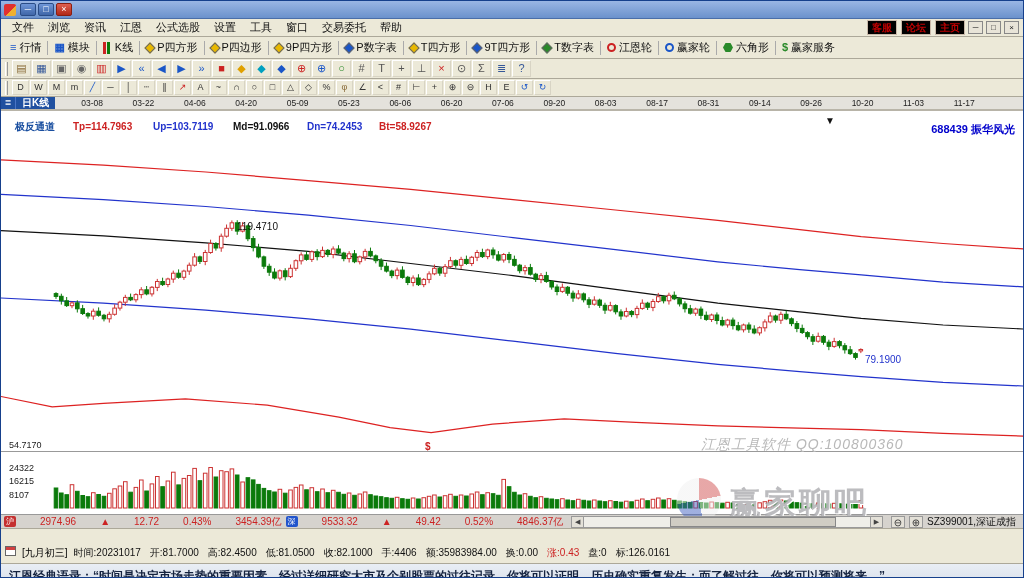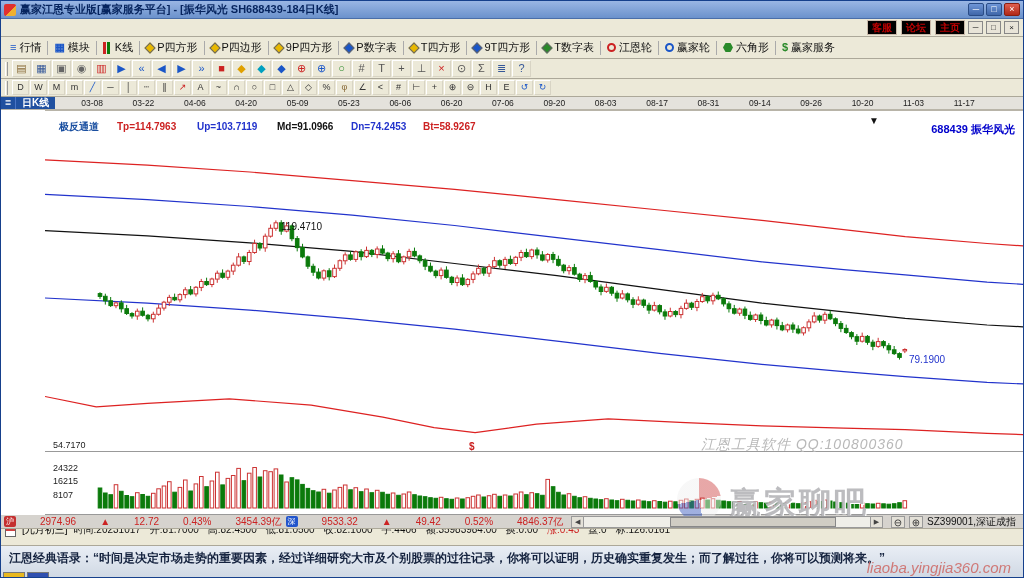--- a/index.html
+++ b/index.html
@@ -55,21 +55,21 @@
   
   .chart-header { height:13px; display:flex; align-items:stretch; background:#e4e2dc;
     border-bottom:1px solid #b8b4a8; font-size:9px; }
   .ch-icon { width:14px; background:#2050a0; color:#fff; font-size:8px; line-height:12px; text-align:center; }
   .period-tab { background:#2050a0; color:#fff; font-size:10px; font-weight:bold;
     line-height:12px; padding:0 6px; border-left:1px solid #4a74c4; }
   .date-axis { flex:1; display:flex; justify-content:space-between; align-items:center;
     padding-left:26px; padding-right:48px; color:#222; }
   .date-label { font-size:8.5px; }
   
-  .chart-wrap { height:405px; background:#fff; position:relative;padding-left:44px; }
+  .chart-wrap { height:405px; background:#fff; position:relative; }
   .chart-wrap svg { display:block; }
   .stock-label { position:absolute; top:12px; right:8px; font-size:11px; font-weight:bold; color:#0000cc; }
   .wm-tool { position:absolute; left:700px; top:326px; font-size:14px; color:#b8b8b8; letter-spacing:1px;font-style:italic; }
   .wm-logo { position:absolute; left:676px; top:368px; width:44px; height:44px; border-radius:50%;
     background:conic-gradient(#d05050 0 22%,#f0f0f0 22% 47%,#4060c0 47% 72%,#f0f0f0 72%); opacity:.5; }
   .wm-brand { position:absolute; left:728px; top:372px; font-size:32px; font-weight:bold;
     color:rgba(165,165,170,.75); letter-spacing:3px; text-shadow:1px 1px 0 #fff; }
   
   .statusbar { height:14px; display:flex; align-items:center; background:#d6d3ce;
     border-bottom:1px solid #aca899; font-size:10px; padding:0 3px; gap:4px; white-space:nowrap; }
@@ -79,49 +79,60 @@
   .red { color:#cc2222;margin-left:20px; }
   .scrollbar { flex:1; display:flex; align-items:center; height:12px; margin:0 4px; }
   .sb-btn { width:13px; height:12px; background:#e4e1d8; border:1px solid #999; font-size:7px;
     line-height:10px; text-align:center; color:#444; }
   .sb-track { flex:1; height:12px; background:#efeee8; border-top:1px solid #999; border-bottom:1px solid #999; position:relative; }
   .sb-thumb { position:absolute; left:30%; width:58%; top:0; height:10px; background:#d0cdc4; border:1px solid #888; }
   .zoom-btn { width:14px; height:12px; font-size:10px; line-height:11px; text-align:center; color:#333;
     background:#e4e1d8; border:1px solid #999; }
   .index-name { color:#111; padding-right:4px; }
   
-  .infobar { height:15px; display:flex; align-items:flex-end; background:#ece9d8;
-    border-bottom:1px solid #aca899; font-size:10px; padding:8px 4px; gap:6px; white-space:nowrap; overflow:hidden; }
+  .infobar { height:15px; display:flex; align-items:flex-start; background:#ece9d8;
+    border-bottom:1px solid #aca899; font-size:10px; padding:17px 4px; gap:6px; white-space:nowrap; overflow:hidden; }
   .cal-icon { width:11px; height:10px; border:1px solid #666; background:linear-gradient(180deg,#d04040 3px,#fff 3px); flex:0 0 auto; }
   .info-fields { display:flex; gap:9px; }
   .info-field { color:#111; }
   
   .quotebar { height:35px; background:linear-gradient(180deg,#e9eef5,#cdd6e2); position:relative;
     padding:4px 8px; }
   .quote-text { font-size:12px; font-weight:bold; color:#15233f; white-space:nowrap; overflow:hidden; }
   .wm-url { position:absolute; right:12px; bottom:5px; font-size:15px; color:rgba(205,95,90,.8); font-style:italic; }
   .corner-tabs { position:absolute; left:2px; bottom:1px; display:flex; gap:2px; }
   .ctab { width:22px; height:8px; border:1px solid #777; }
   .ctab.yellow { background:#e8b820; }
   .ctab.blue { background:#3050b0; }
 </style>
 </head>
 <body>
 
 <div class="titlebar">
   <div class="title-icon"></div>
-  <div class="title-text">赢家江恩专业版[赢家服务平台] - [振华风光 SH688439-184日K线]</div>
   <div class="win-btns">
     <div class="win-btn">─</div>
     <div class="win-btn">□</div>
     <div class="win-btn close">×</div>
   </div>
 </div>
 
 <div class="menubar">
+  <div class="menu-items">
+      <div class="menu-item">文件</div>
+      <div class="menu-item">浏览</div>
+      <div class="menu-item">资讯</div>
+      <div class="menu-item">江恩</div>
+      <div class="menu-item">公式选股</div>
+      <div class="menu-item">设置</div>
+      <div class="menu-item">工具</div>
+      <div class="menu-item">窗口</div>
+      <div class="menu-item">交易委托</div>
+      <div class="menu-item">帮助</div>
+    </div>
   <div class="menu-right">
     <div class="menu-links">
         <div class="menu-link">客服</div>
         <div class="menu-link">论坛</div>
         <div class="menu-link">主页</div>
       </div>
     <div class="mini-btn">─</div>
     <div class="mini-btn">□</div>
     <div class="mini-btn">×</div>
   </div>

